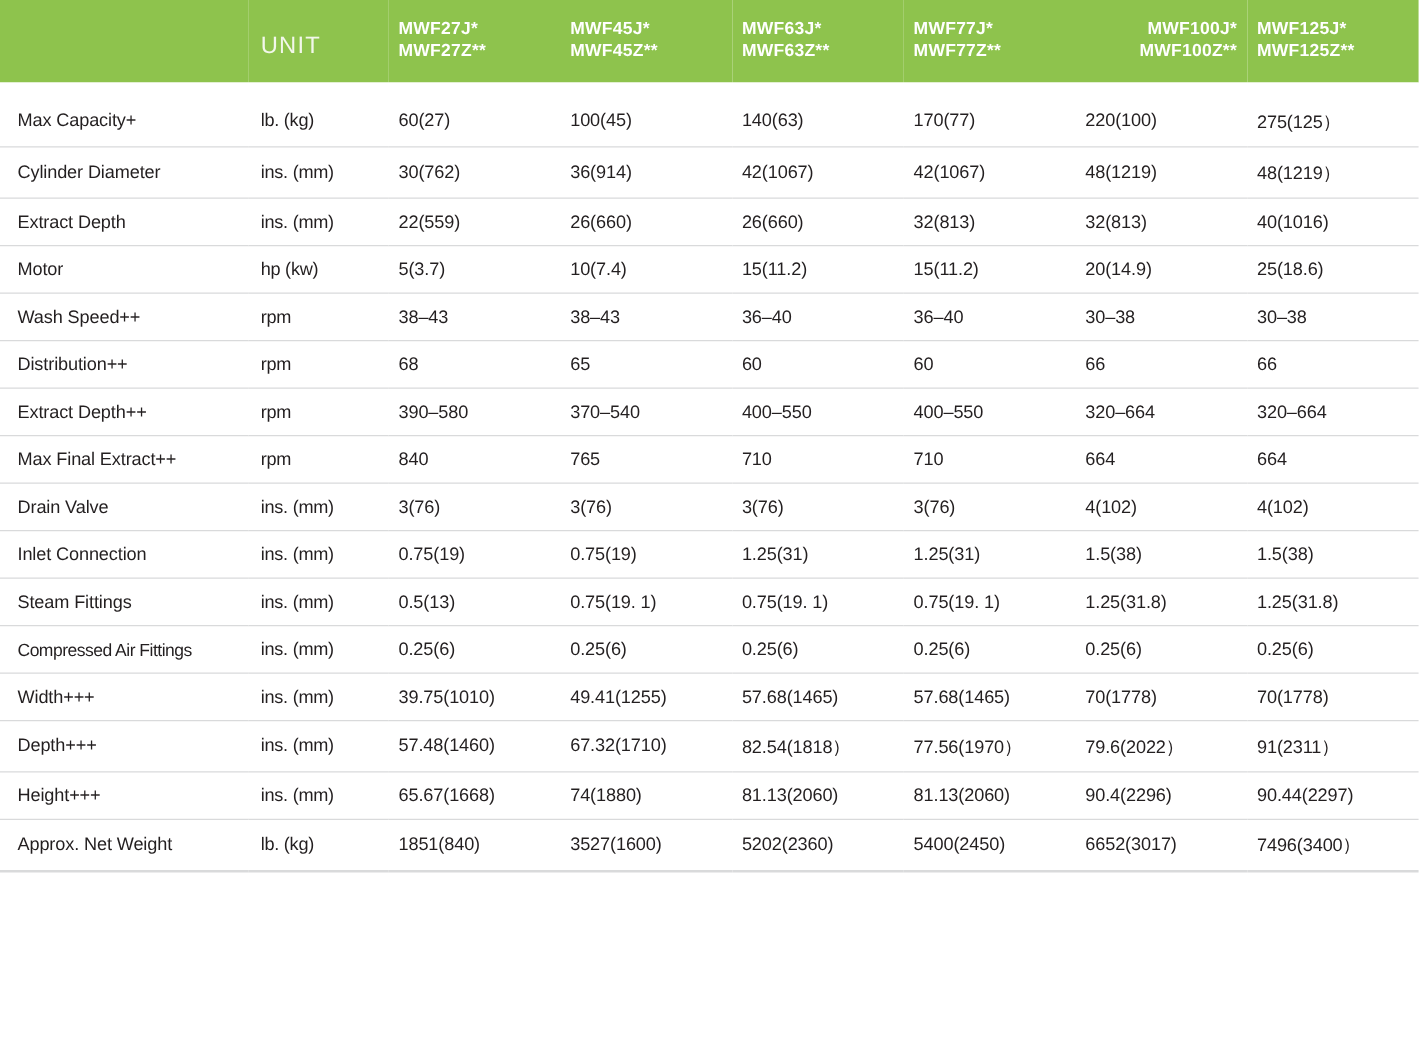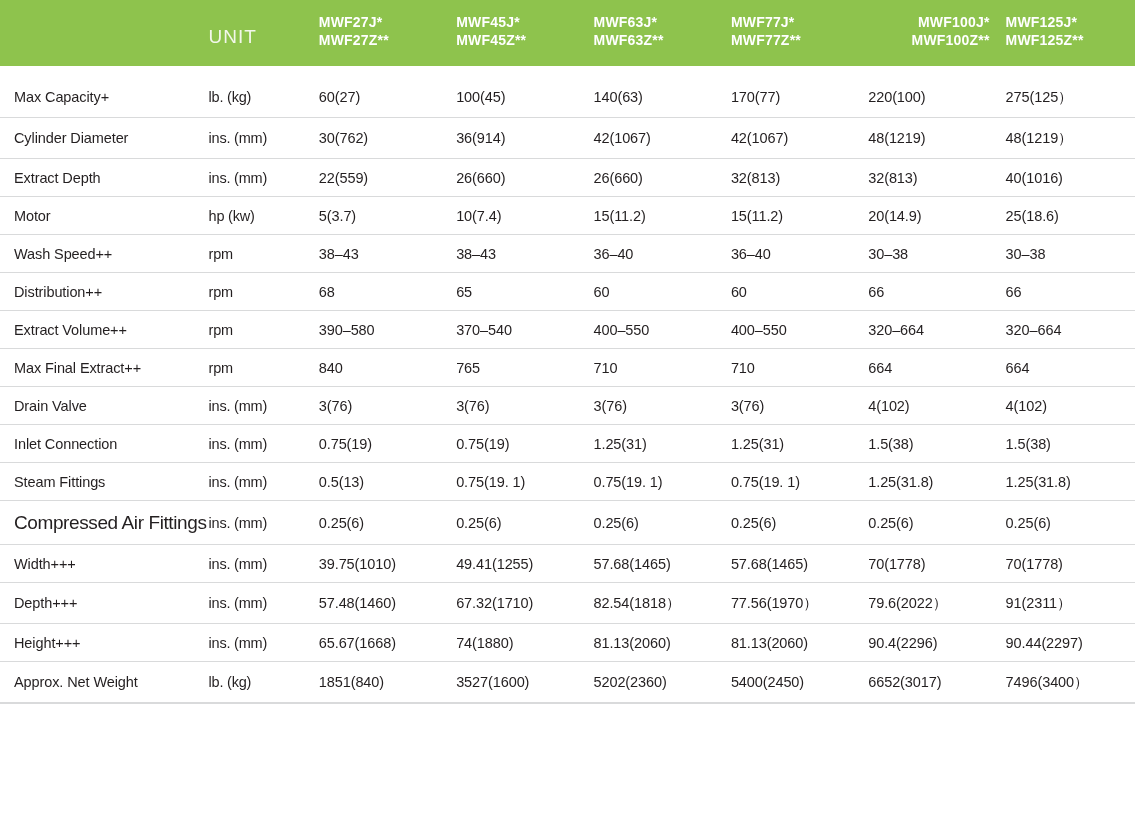--- a/index.html
+++ b/index.html
@@ -66,21 +66,21 @@
     white-space: nowrap;
   }
   tbody tr:first-child td {
     padding-top: 9px;
   }
   tbody td.label {
     padding-left: 14px;
     letter-spacing: -0.1px;
   }
   tbody td.label.tight {
-    font-size: 19px;
+    font-size: 14px;
     letter-spacing: -0.4px;
   }
   tbody td.unit {
     padding-left: 10px;
     letter-spacing: -0.2px;
   }
   tbody td.val {
     padding-left: 8px;
     letter-spacing: -0.1px;
   }
@@ -190,21 +190,21 @@
       <td class="label">Distribution++</td>
       <td class="unit">rpm</td>
       <td class="val">68</td>
       <td class="val">65</td>
       <td class="val">60</td>
       <td class="val">60</td>
       <td class="val">66</td>
       <td class="val">66</td>
     </tr>
     <tr>
-      <td class="label">Extract Volume++</td>
+      <td class="label">Extract Depth++</td>
       <td class="unit">rpm</td>
       <td class="val">390–580</td>
       <td class="val">370–540</td>
       <td class="val">400–550</td>
       <td class="val">400–550</td>
       <td class="val">320–664</td>
       <td class="val">320–664</td>
     </tr>
     <tr>
       <td class="label">Max Final Extract++</td>

